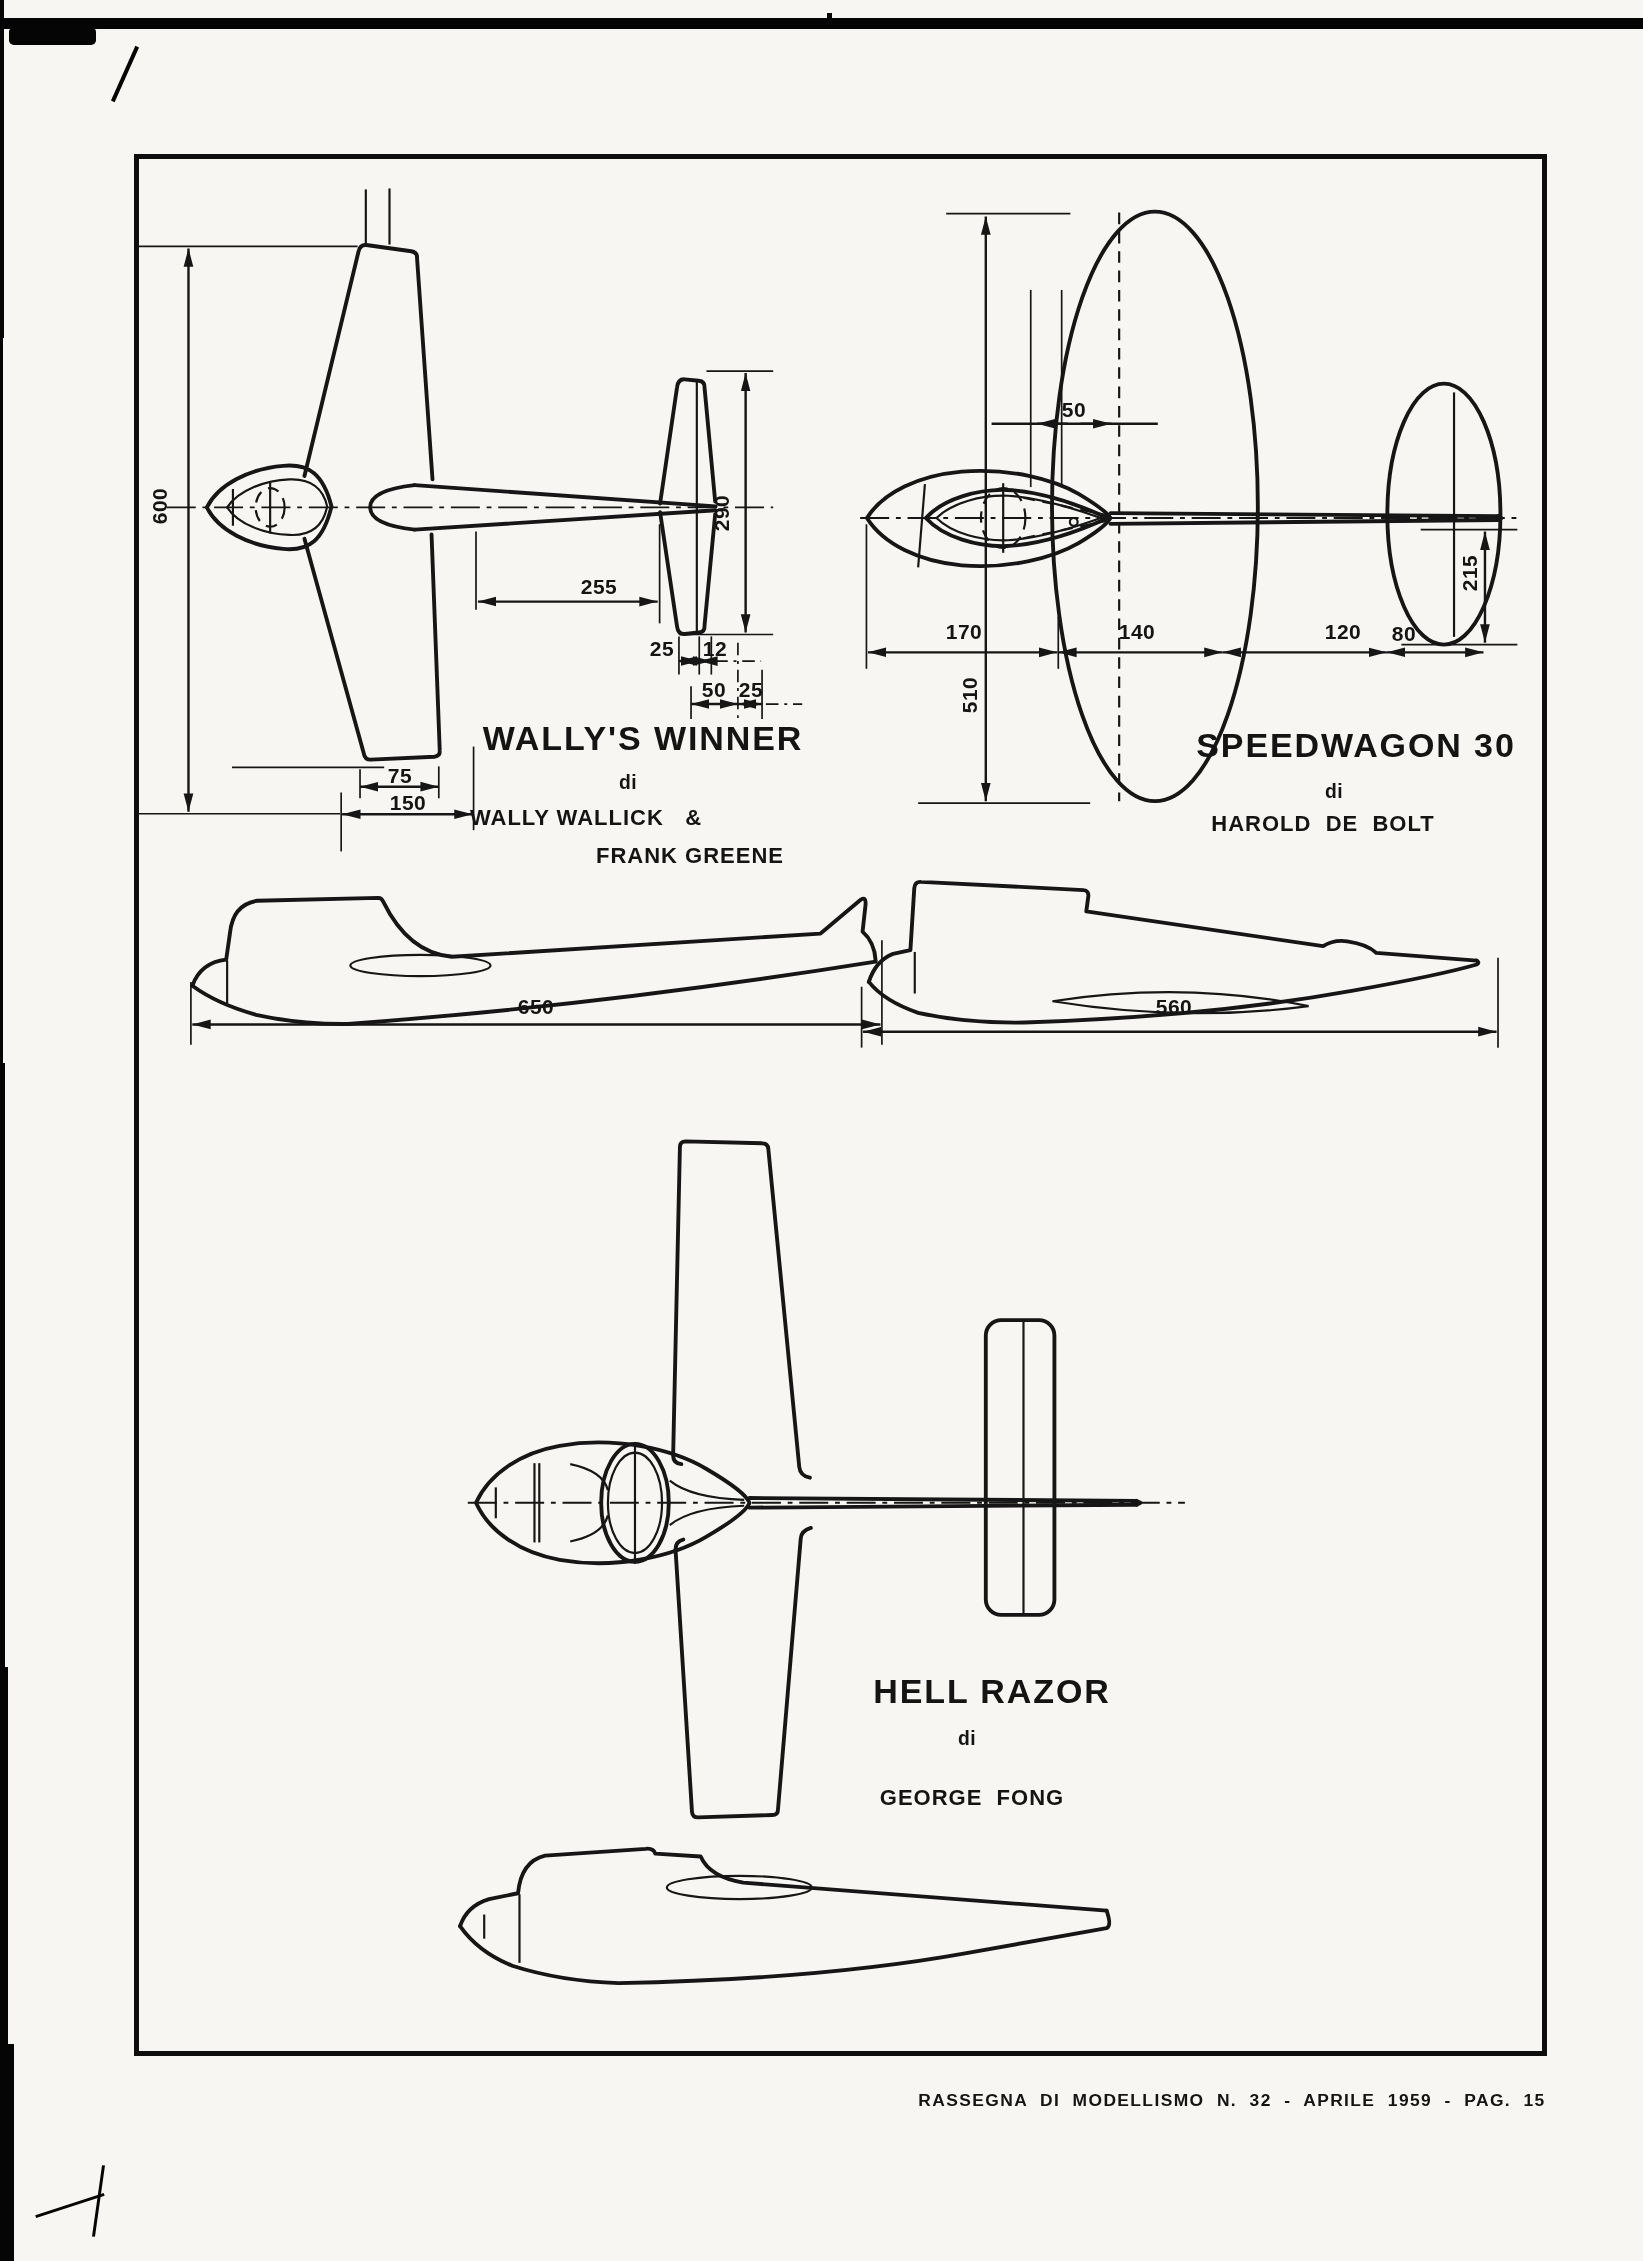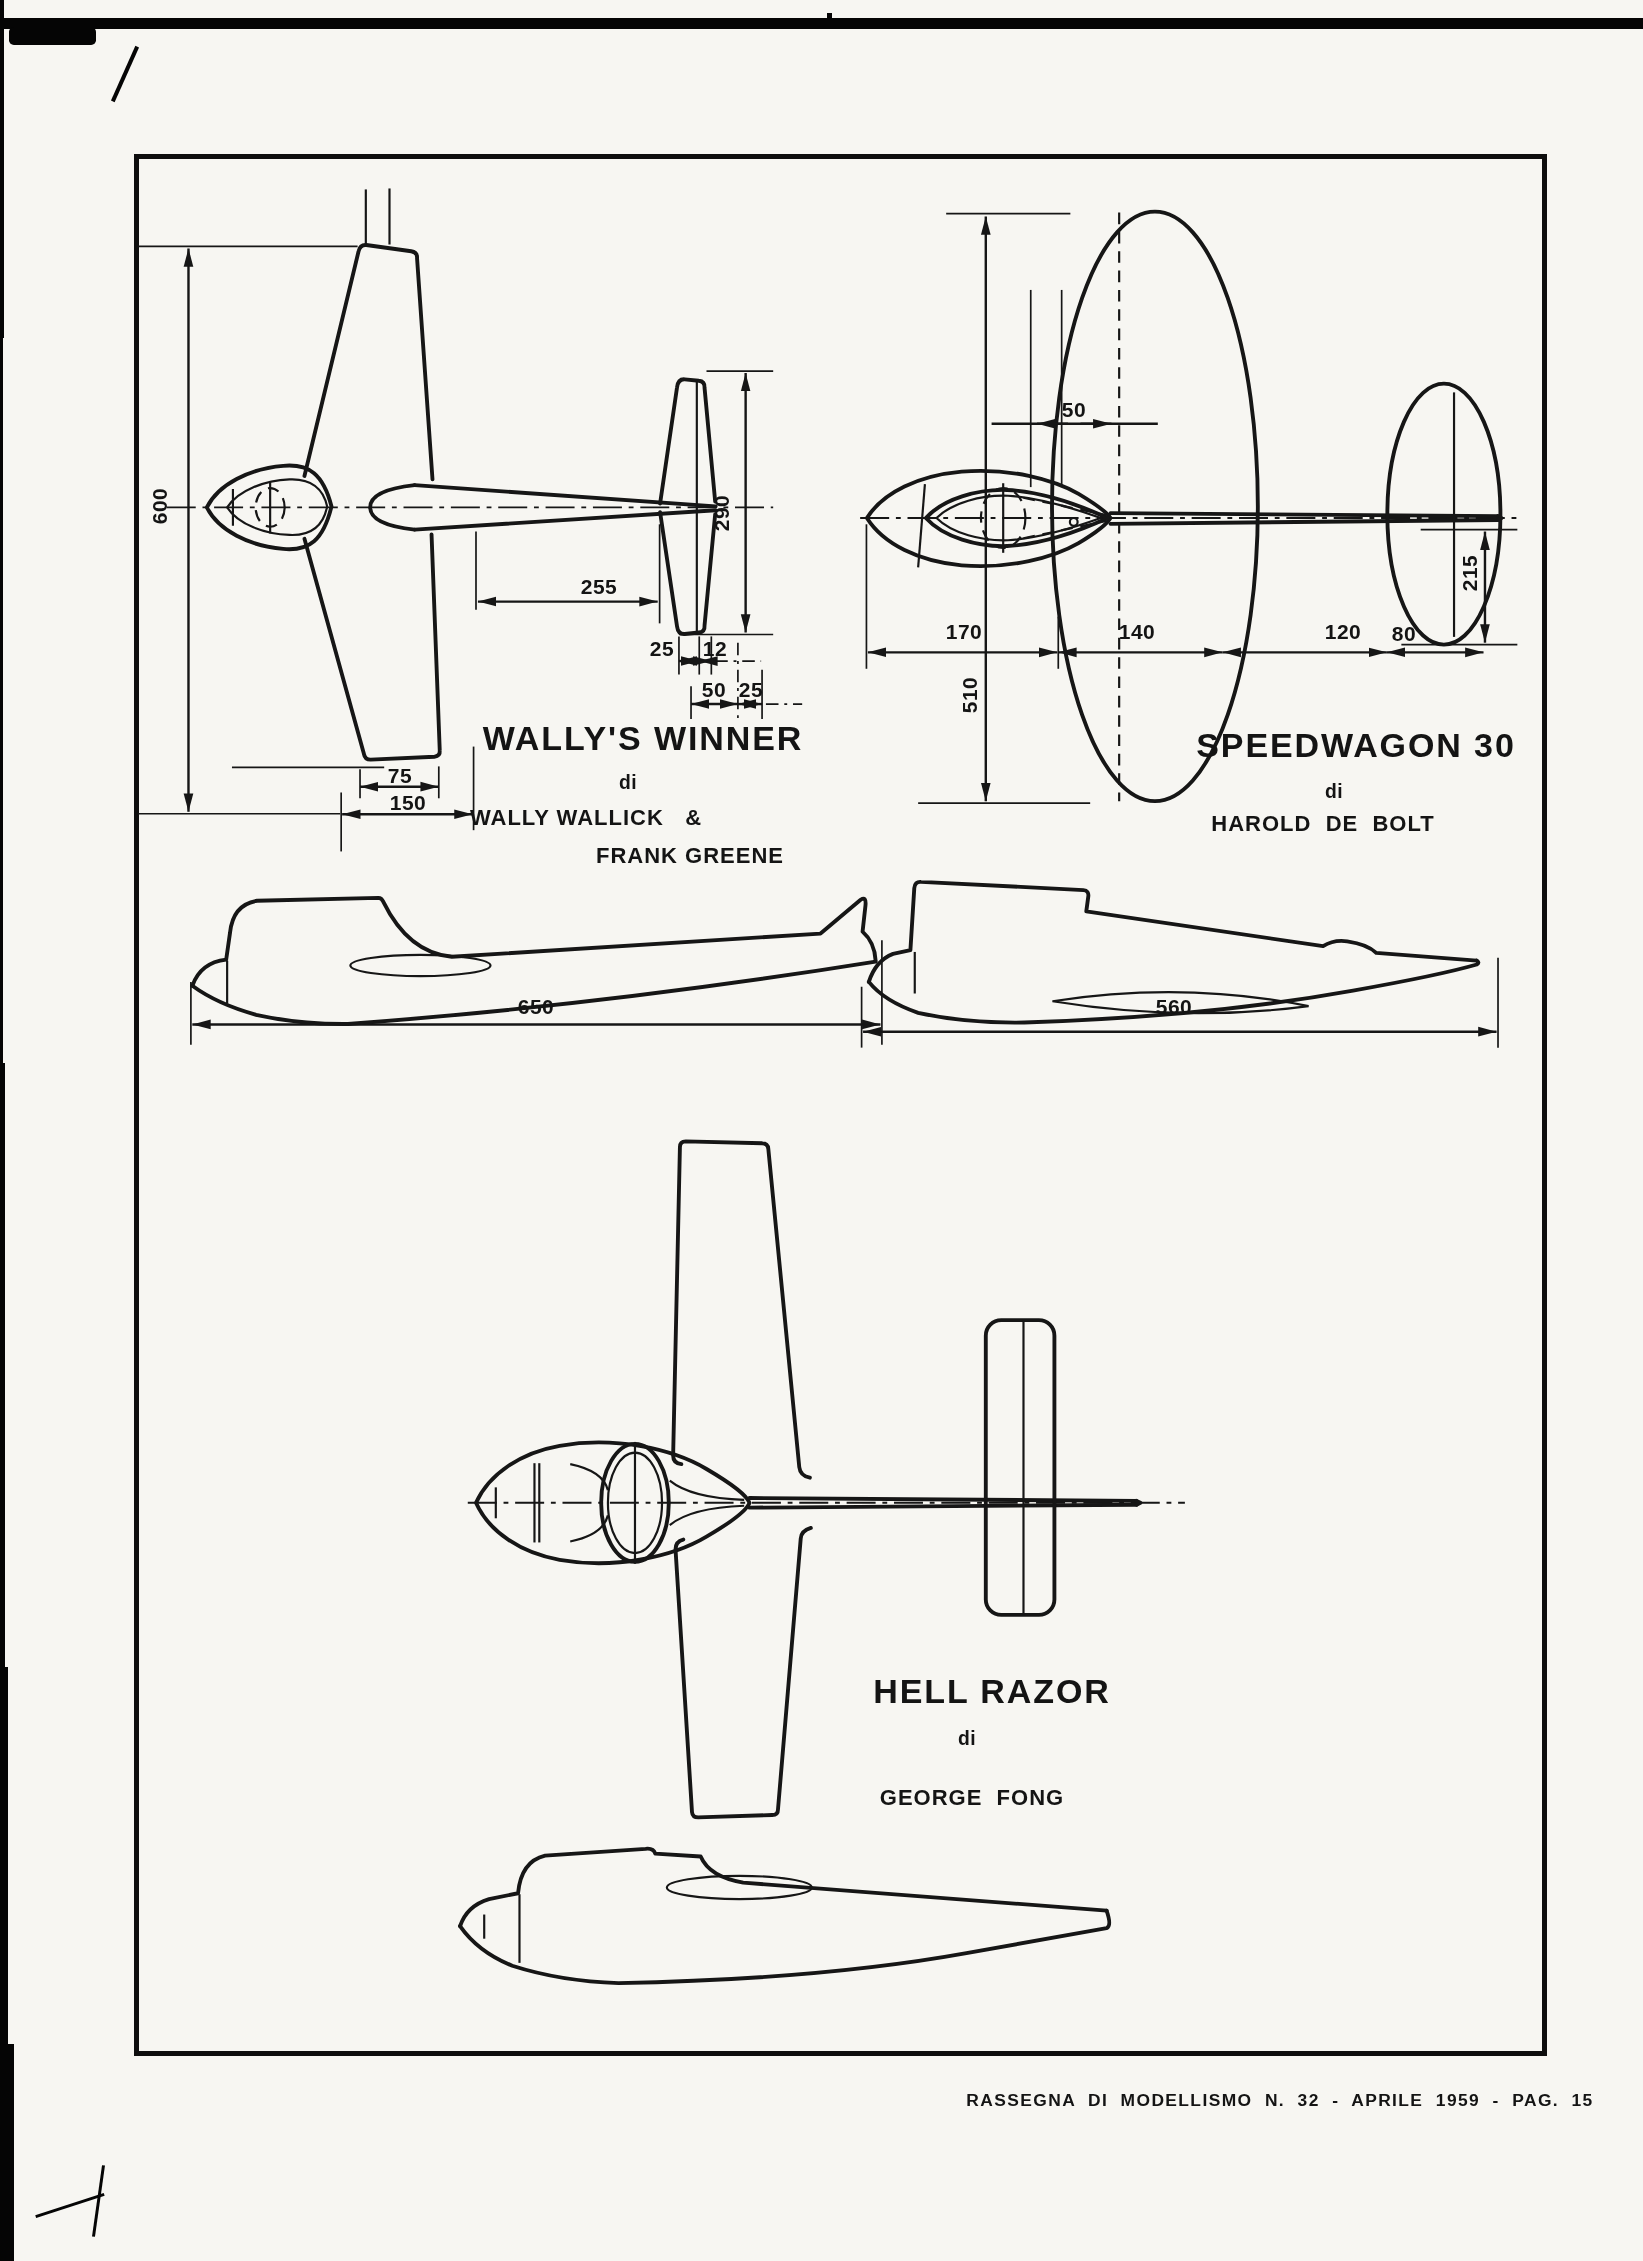--- a/index.html
+++ b/index.html
@@ -217,16 +217,16 @@
   <div class="lbl" style="left:1343px;top:631px;">120</div>
   <div class="lbl" style="left:1404px;top:633px;">80</div>
   <div class="lbl rot" style="left:1469px;top:573px;">215</div>
   <div class="lbl rot" style="left:969px;top:695px;">510</div>
   <div class="lbl" style="left:1174px;top:1006px;">560</div>
 
   <div class="lbl title" style="left:992px;top:1691px;">HELL RAZOR</div>
   <div class="lbl by" style="left:967px;top:1739px;">di</div>
   <div class="lbl auth" style="left:972px;top:1775px;margin-top:23px;">GEORGE  FONG</div>
 
-  <div class="lbl footer" style="left:1232px;top:2101px;margin-left:48px;">RASSEGNA  DI  MODELLISMO  N.  32  -  APRILE  1959  -  PAG.  15</div>
+  <div class="lbl footer" style="left:1232px;top:2101px;">RASSEGNA  DI  MODELLISMO  N.  32  -  APRILE  1959  -  PAG.  15</div>
 
 </div>
 
 
 </body></html>

